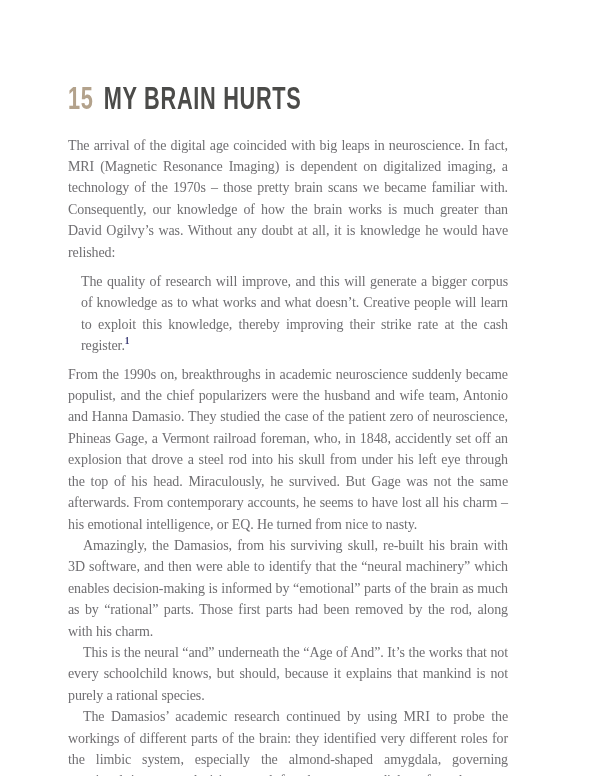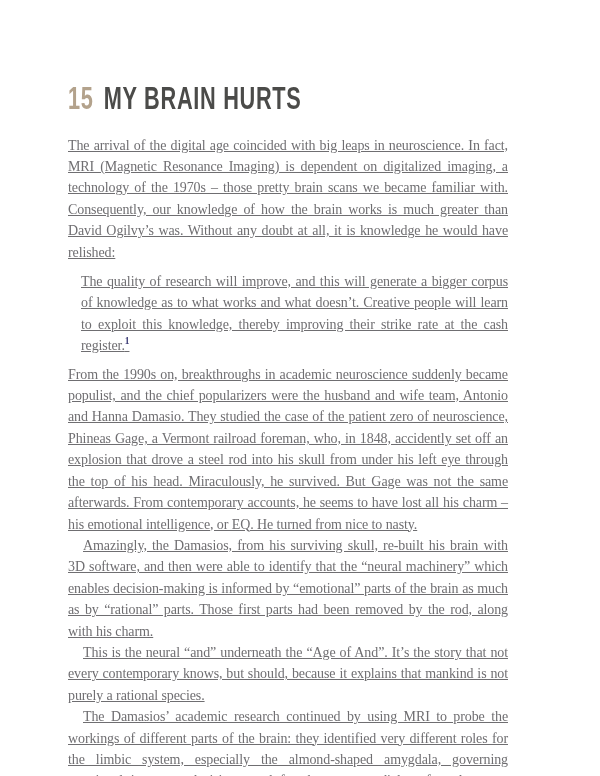--- a/index.html
+++ b/index.html
@@ -38,21 +38,20 @@
     margin-right: 15px;
   }
   .body-text p {
     margin: 0;
     font-size: 14px;
     line-height: 21.4px;
     letter-spacing: -0.1px;
     text-align: justify;
     color: #6f6e71;
     hyphens: none;
-    text-decoration: underline;
   }
   .body-text p.indent {
     text-indent: 15px;
   }
   blockquote {
     margin: 8px 0 7px 13px;
     padding: 0;
   }
   sup.footnote-marker {
     color: #3b3b75;
@@ -74,18 +73,18 @@
     <p>The arrival of the digital age coincided with big leaps in neuroscience. In fact, MRI (Magnetic Resonance Imaging) is dependent on digitalized imaging, a technology of the 1970s – those pretty brain scans we became familiar with. Consequently, our knowledge of how the brain works is much greater than David Ogilvy’s was. Without any doubt at all, it is knowledge he would have relished:</p>
 
     <blockquote>
       <p><span>The quality of research will improve, and this will generate a bigger corpus of knowledge as to what works and what doesn’t. Creative people will learn to exploit this knowledge, thereby improving their strike rate at the cash register.</span><sup class="footnote-marker">1</sup></p>
     </blockquote>
 
     <p>From the 1990s on, breakthroughs in academic neuroscience suddenly became populist, and the chief popularizers were the husband and wife team, Antonio and Hanna Damasio. They studied the case of the patient zero of neuroscience, Phineas Gage, a Vermont railroad foreman, who, in 1848, accidently set off an explosion that drove a steel rod into his skull from under his left eye through the top of his head. Miraculously, he survived. But Gage was not the same afterwards. From contemporary accounts, he seems to have lost all his charm – his emotional intelligence, or EQ. He turned from nice to nasty.</p>
 
     <p class="indent">Amazingly, the Damasios, from his surviving skull, re-built his brain with 3D software, and then were able to identify that the “neural machinery” which enables decision-making is informed by “emotional” parts of the brain as much as by “rational” parts. Those first parts had been removed by the rod, along with his charm.</p>
 
-    <p class="indent">This is the neural “and” underneath the “Age of And”. It’s the story that not every contemporary knows, but should, because it explains that mankind is not purely a rational species.</p>
+    <p class="indent">This is the neural “and” underneath the “Age of And”. It’s the works that not every schoolchild knows, but should, because it explains that mankind is not purely a rational species.</p>
 
     <p class="indent">The Damasios’ academic research continued by using MRI to probe the workings of different parts of the brain: they identified very different roles for the limbic system, especially the almond-shaped amygdala, governing emotional inputs to decisions, and for the ventromedial prefrontal cortex, contributing intellectual reason.</p>
 
   </div>
 </div>
 
 </body></html>

